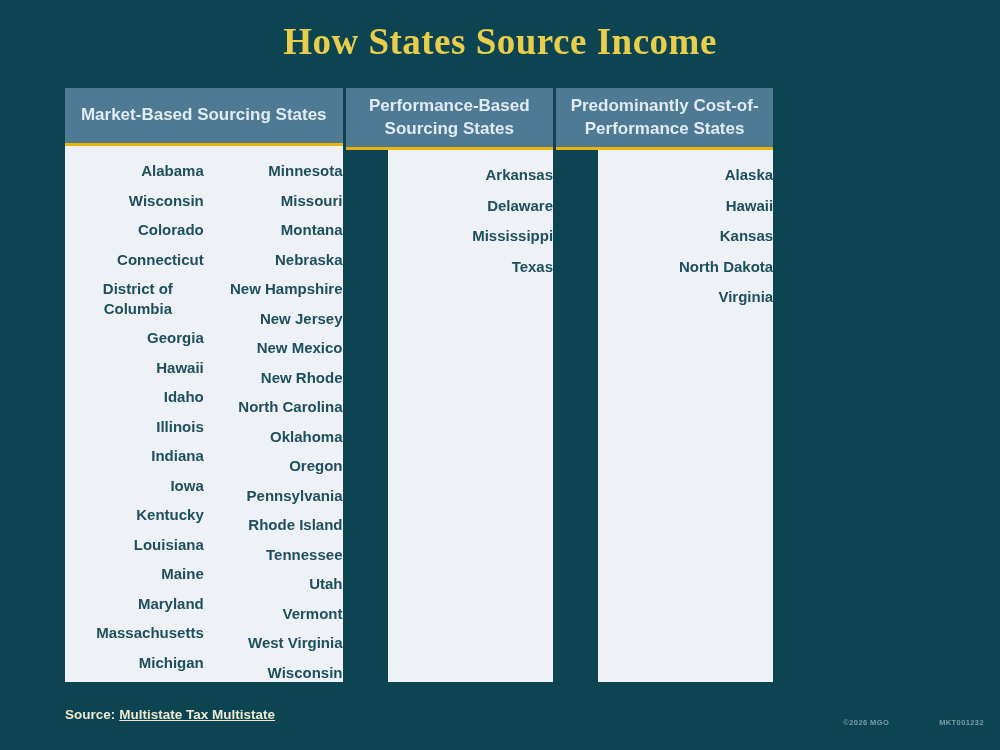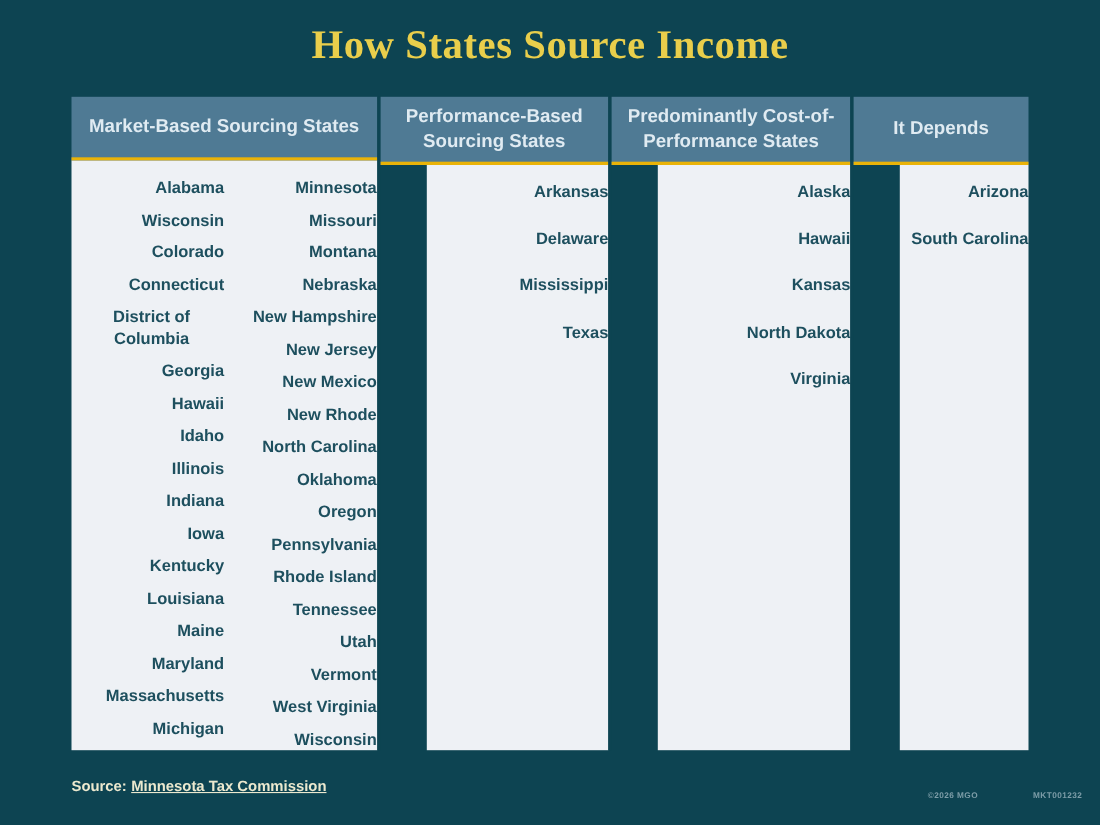--- a/index.html
+++ b/index.html
@@ -40,21 +40,21 @@
     padding-top:15px; box-sizing:border-box;
   }
   .two-col { display:flex; }
   .sub { width:50%; }
   .list {
     display:flex; flex-direction:column; align-items:flex-end;
     color:#1d4f5e; font-weight:bold; font-size:15px;
     text-align:center; line-height:1.3;
   }
   .dense { gap:10px; }
-  .sparse { gap:23px;margin-left:42px; }
+  .sparse { gap:11px;margin-left:42px; }
   .state { max-width:95%; }
   .source {
     position:absolute; left:65px; top:707px;
     font-size:13.5px; font-weight:bold; color:#ece9cf;
   }
   .source a {
     color:#ece9cf; text-decoration:underline; cursor:pointer;
     margin-left:4px;
   }
   .copyright {
@@ -130,29 +130,22 @@
     <div class="col-header">Predominantly Cost-of-Performance States</div>
     <div class="col-body list sparse">
         <div class="state">Alaska</div>
         <div class="state">Hawaii</div>
         <div class="state">Kansas</div>
         <div class="state">North Dakota</div>
         <div class="state">Virginia</div>
       </div>
   </div>
 
-  <div class="col col-4">
-    <div class="col-header">It Depends</div>
-    <div class="col-body list sparse">
-        <div class="state">Arizona</div>
-        <div class="state">South Carolina</div>
-      </div>
-  </div>
 
 </div>
 
 <div class="source">
-  <span>Source:</span><a>Minnesota Tax Commission</a>
+  <span>Source:</span><a>Multistate Tax Multistate</a>
 </div>
 
 <div class="copyright">
   <span>©2026 MGO</span><span>MKT001232</span>
 </div>
 
 </body></html>

